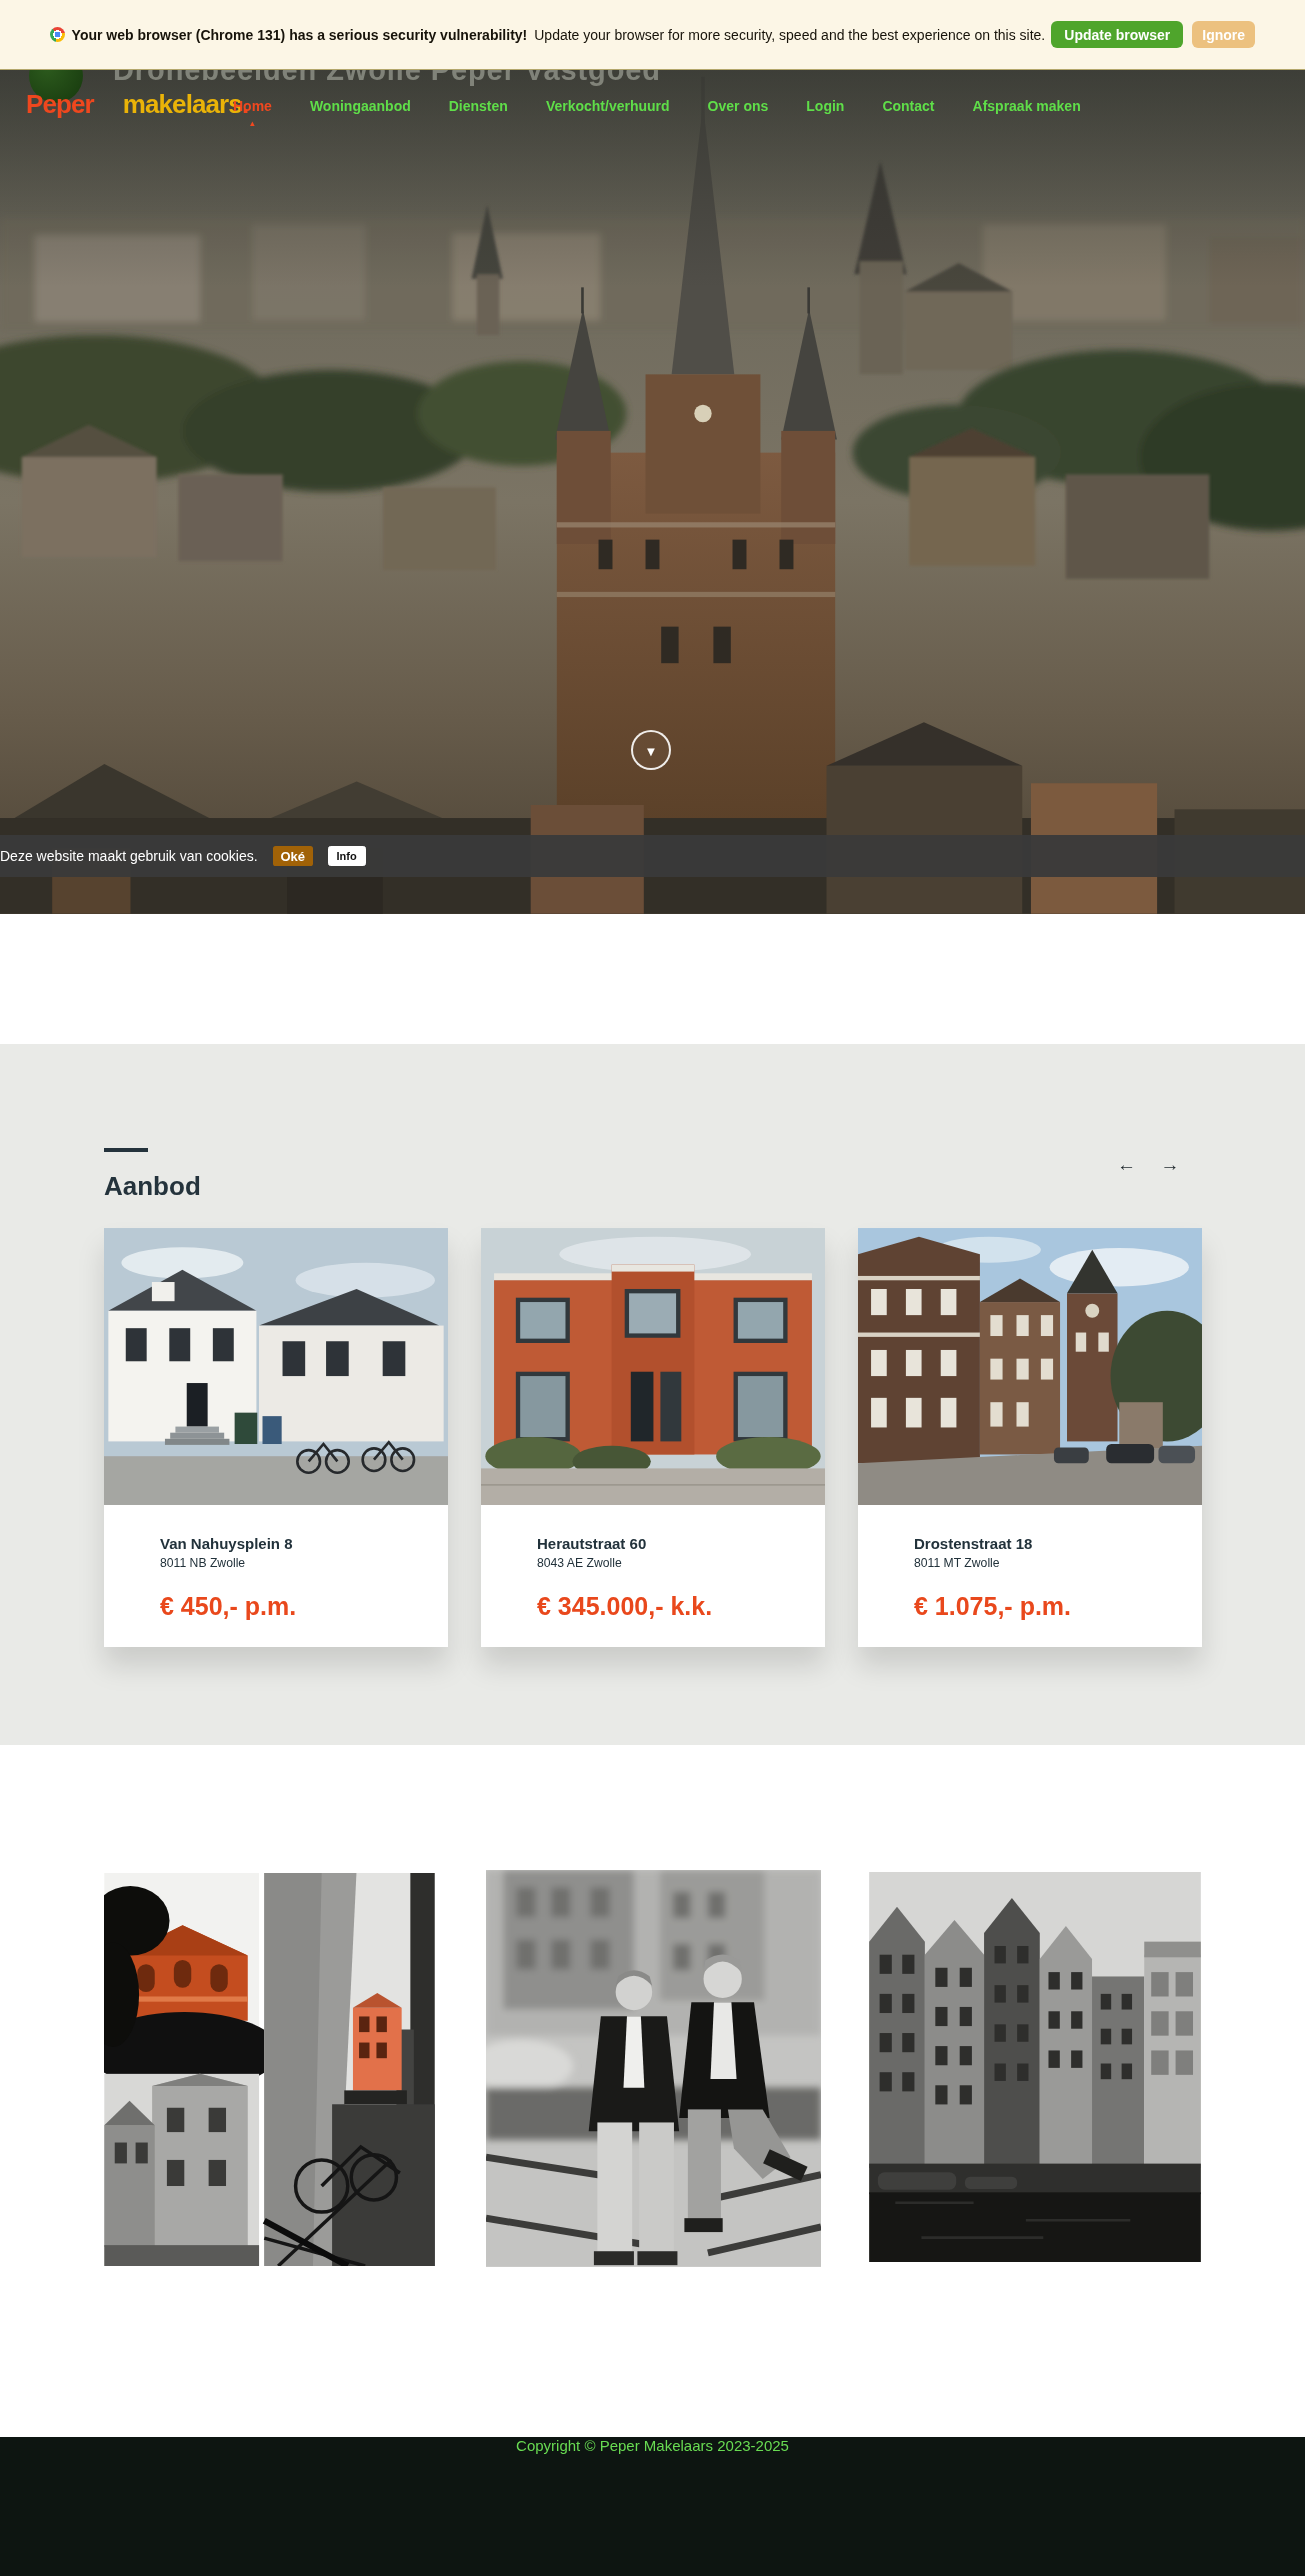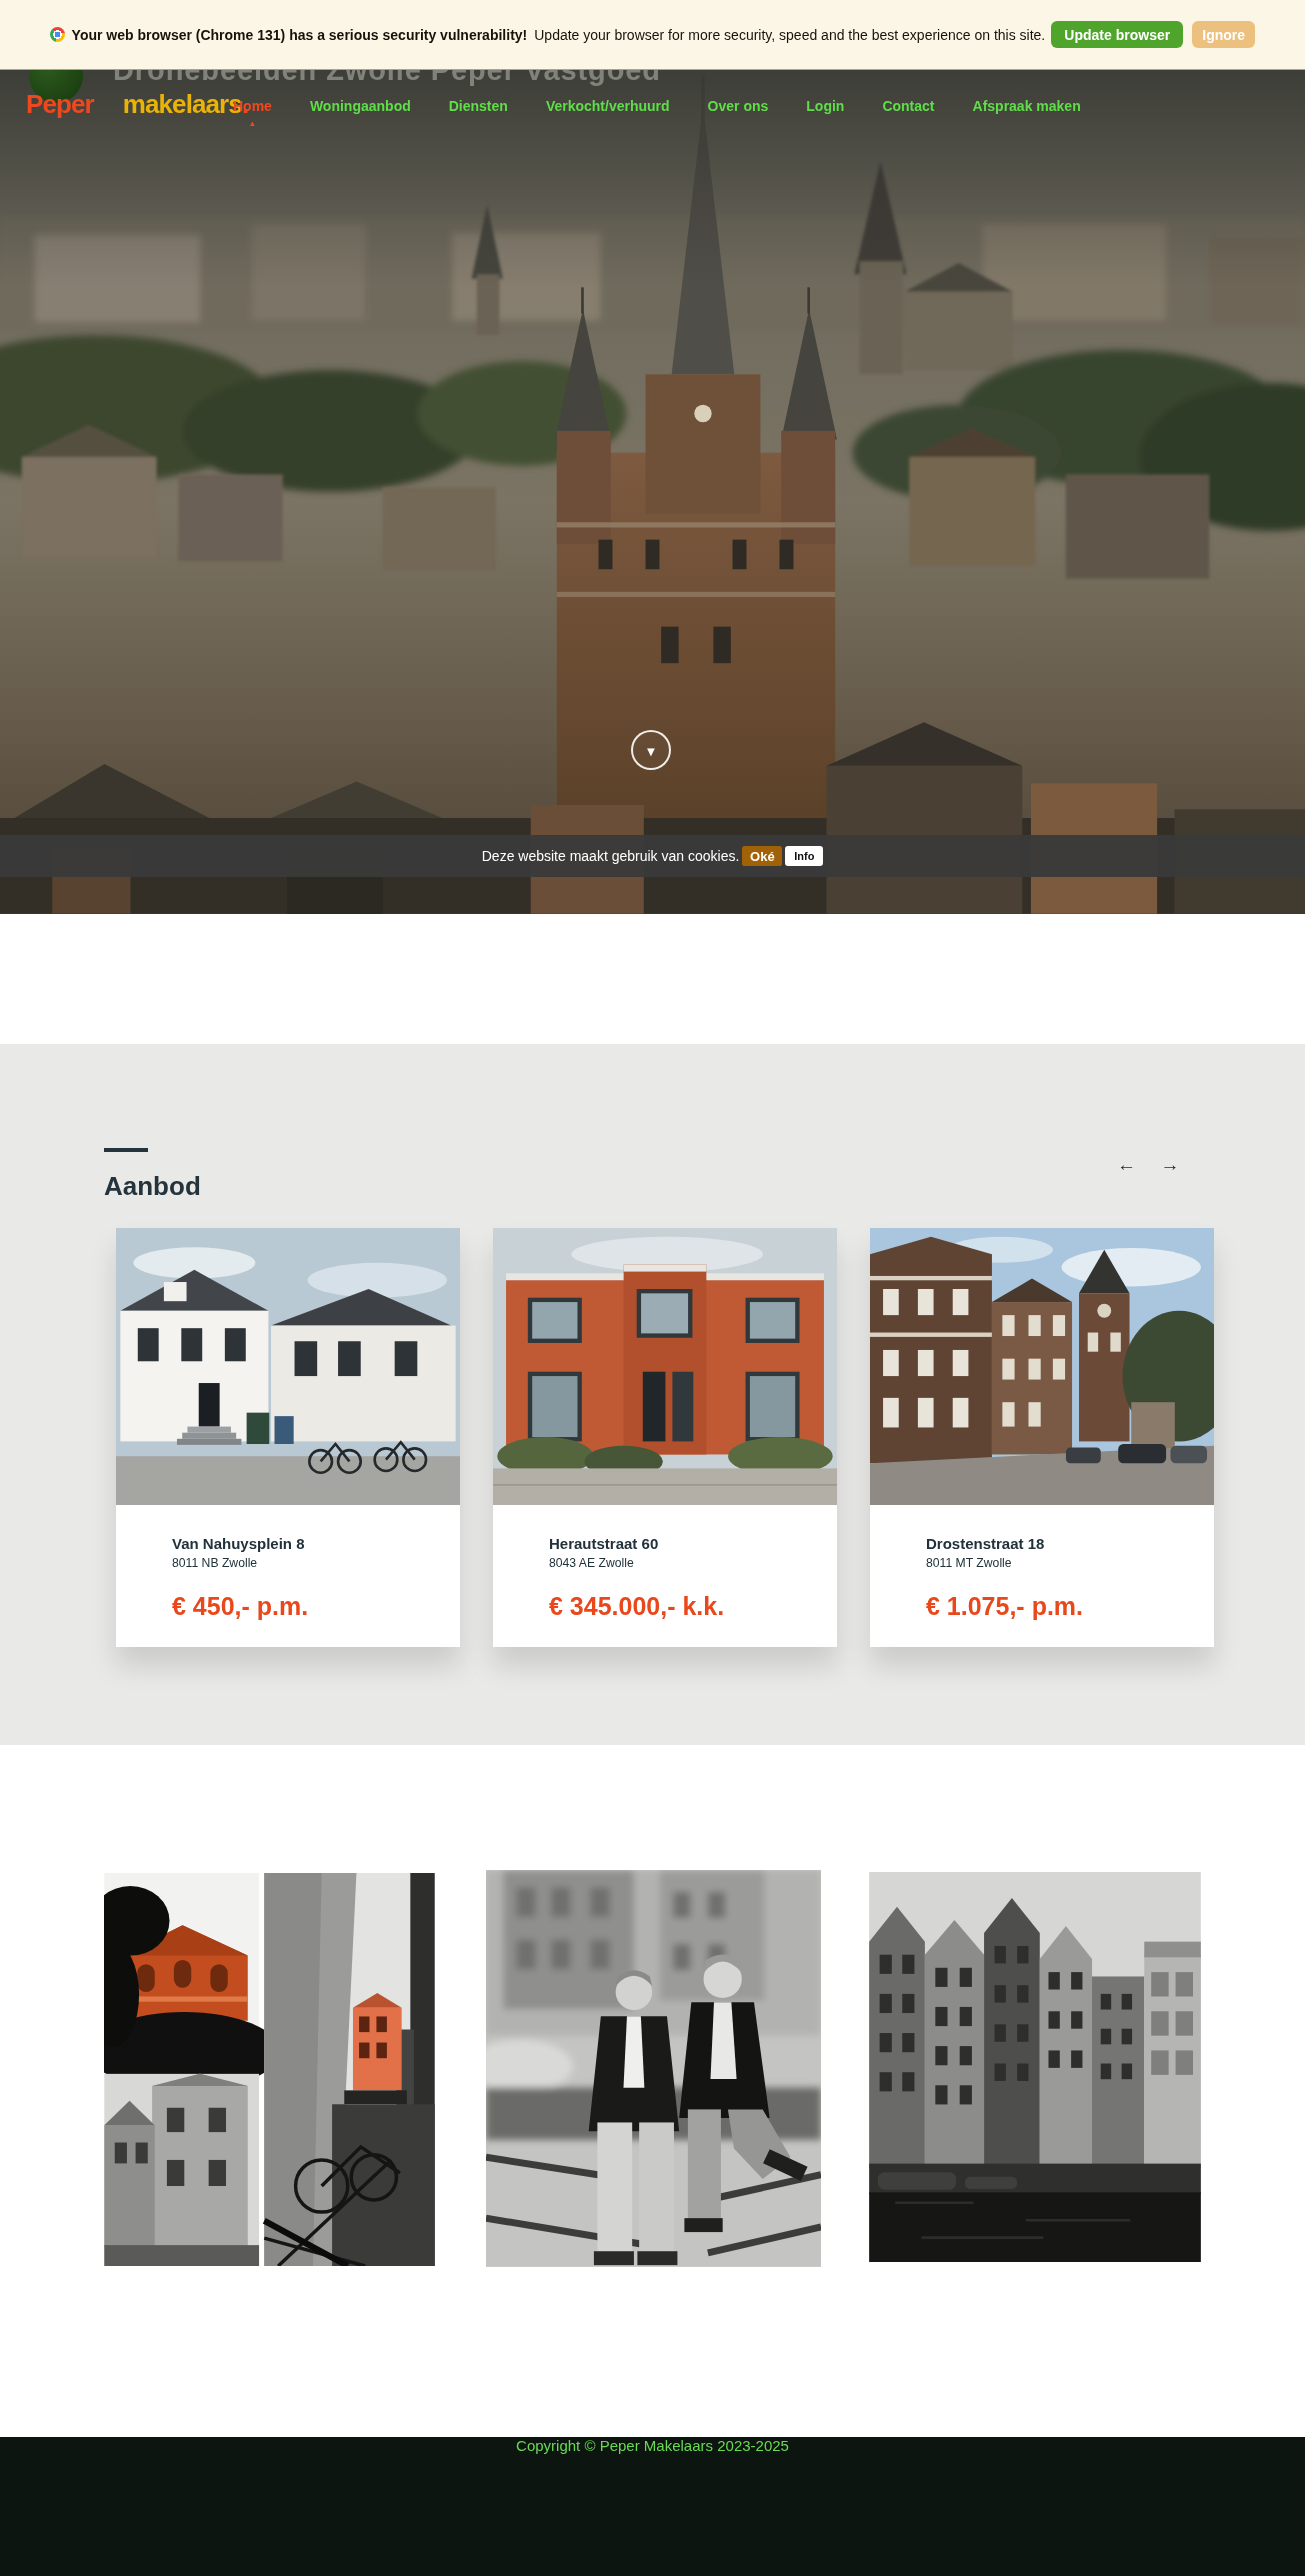--- a/index.html
+++ b/index.html
@@ -44,35 +44,35 @@
   .nav-item { color:#5FDE49; cursor:pointer; position:relative; }
   .nav-item.active { color:#F0481F; }
   .nav-caret { position:absolute; left:50%; transform:translateX(-50%); top:21px; font-size:7.8px; color:#F0481F; }
 
   .scroll-btn { position:absolute; left:631px; top:730px; width:40px; height:40px; border-radius:50%;
                 border:2.6px solid rgba(255,255,255,.9); background:rgba(255,255,255,.03); cursor:pointer;
                 display:flex; align-items:center; justify-content:center; }
   .scroll-glyph { color:#fff; font-size:13px; line-height:1; transform:translateY(0.9px); }
 
   .cookiebar { position:absolute; left:0; top:835px; width:1305px; height:42px;
-               background:rgba(58,58,58,.95); display:flex; align-items:center; justify-content:center;
-               gap:3px; color:#fff; font-size:14px; }
+               background:rgba(58,58,58,.95); display:flex; align-items:center; justify-content:flex-start;
+               gap:15px; color:#fff; font-size:14px; }
   .cookie-ok { background:#a16207; color:#fff; font-weight:bold; font-size:13px; padding:2.6px 7.8px;
                border:none; border-radius:2.6px; cursor:pointer; }
   .cookie-info { background:#fff; color:#111; font-weight:bold; font-size:11px; padding:2.6px 7.8px;
                  border:0.9px solid #fff; border-radius:2.6px; cursor:pointer; }
 
   
   .aanbod { position:absolute; top:1044px; left:0; width:1305px; height:701px; background:#E9EAE7; }
   .dash { position:absolute; left:104px; top:104px; width:44px; height:3.5px; background:#24333C; }
   .aanbod-title { position:absolute; left:104px; top:127px; font-size:26px; font-weight:bold; color:#24333C; }
   .carousel-arrows { position:absolute; left:1117px; top:111px; display:flex; gap:24.4px;
                      font-size:19px; color:#1d262b; }
   .carousel-arrows span { cursor:pointer; line-height:1; }
-  .cards { position:absolute; left:116px; top:184px; display:flex; gap:33px; }
+  .cards { position:absolute; left:104px; top:184px; display:flex; gap:33px; }
   .card { width:344px; background:#fff; box-shadow:0 19px 26px rgba(0,0,0,.13); cursor:pointer; }
   .card-img { width:344px; height:277px; overflow:hidden; }
   .card-img svg { display:block; }
   .card-body { padding:30px 17.4px 26px 56px; }
   .card-address { font-size:15px; font-weight:bold; color:#22323B; }
   .card-postal { font-size:12.2px; color:#22323B; margin-top:3.5px; }
   .card-price { font-size:25px; font-weight:bold; color:#E9481C; margin-top:22.6px; }
 
   
   .photo { position:absolute; overflow:hidden; }

